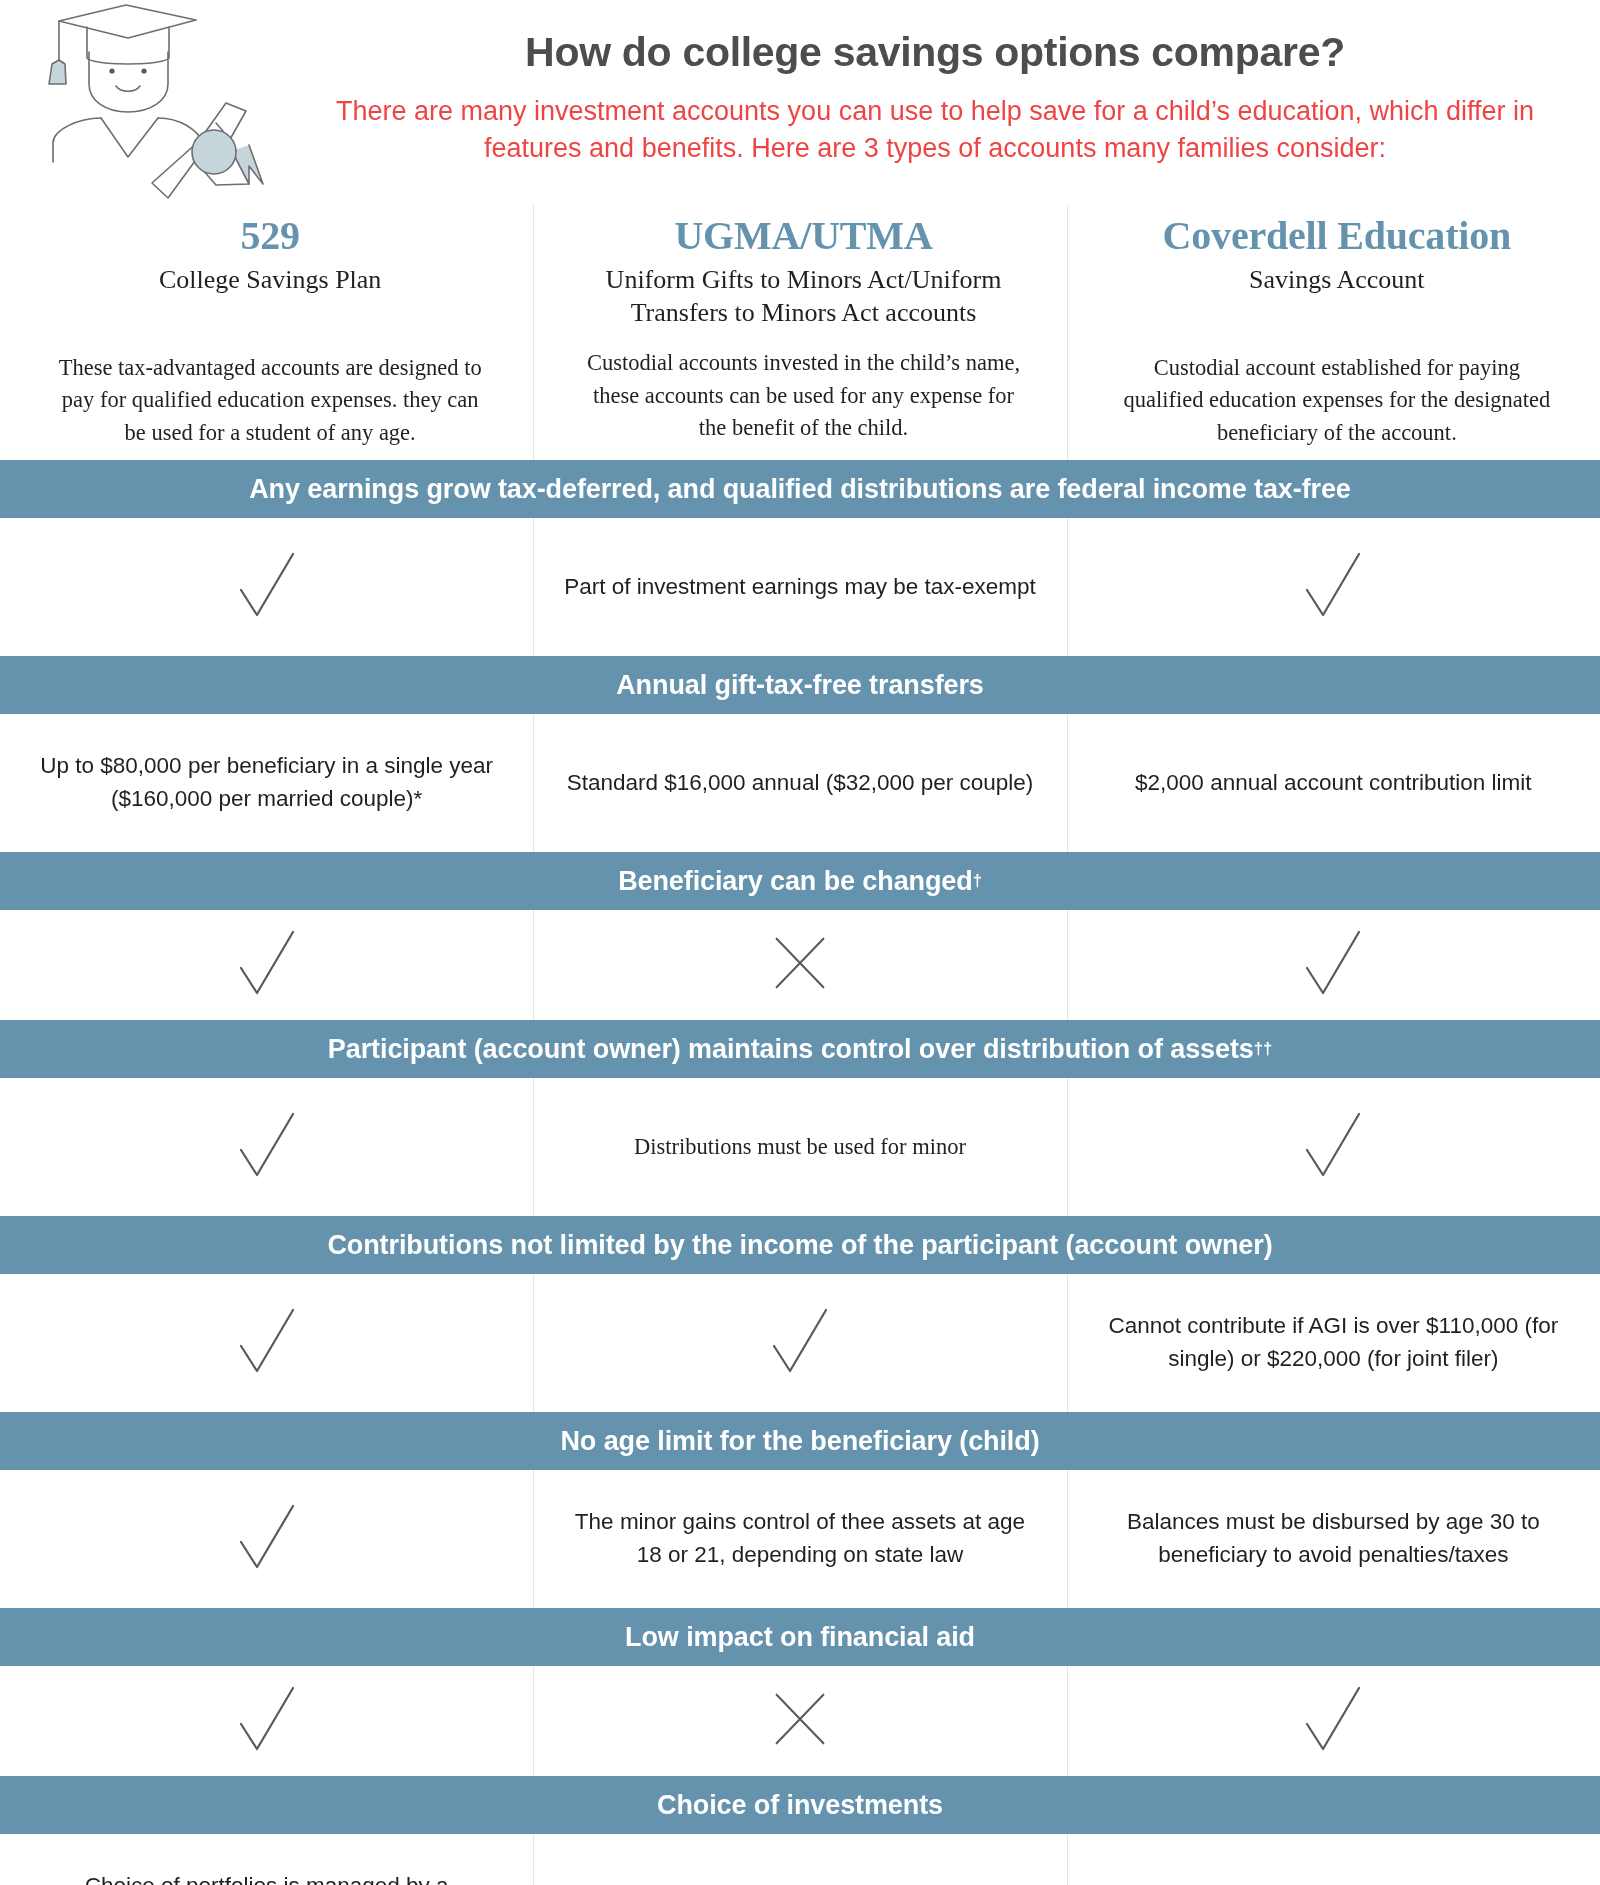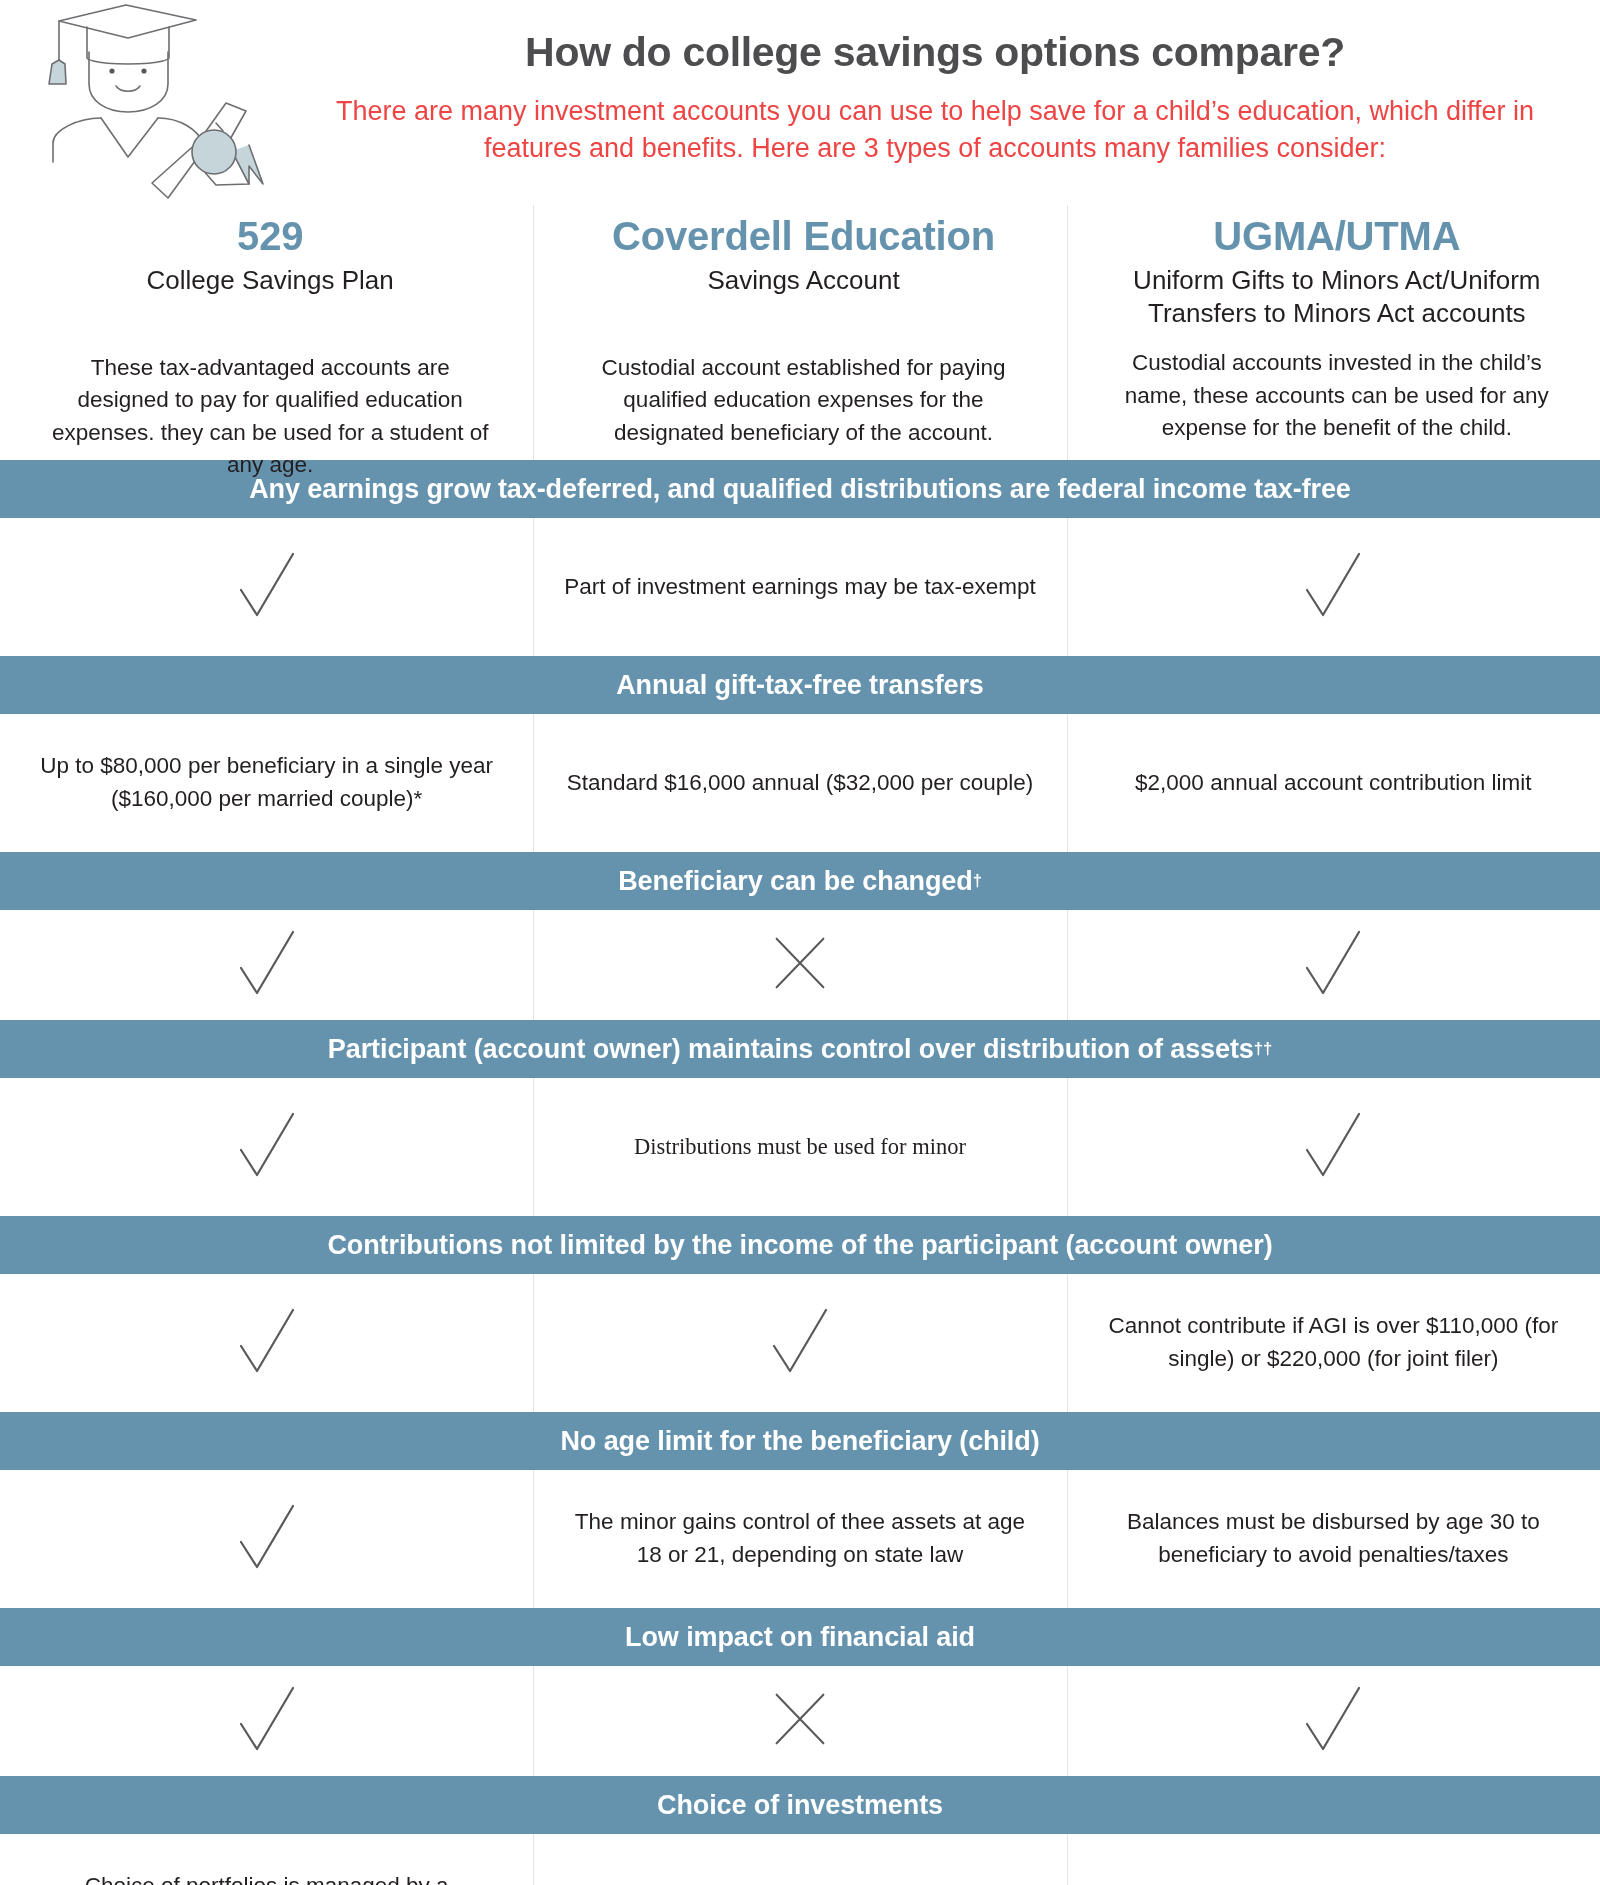--- a/index.html
+++ b/index.html
@@ -67,20 +67,21 @@
     content: "";
     position: absolute;
     left: 0; top: 0; bottom: 0;
     width: 1px;
     background: #e2e4e5;
   }
   .col-head {
     padding: 10px 28px 0 35px;
     text-align: center;
     height: 255px;
+    font-family: Liberation Serif, serif;
   }
   .col-title {
     color: #6593ae;
     font-weight: bold;
     font-size: 40px;
     line-height: 1.05;
     margin: 0 0 7px 0;
     letter-spacing: -0.2px;
   }
   .col-subtitle {
@@ -214,38 +215,38 @@
       <div class="col-title">529</div>
       <div class="col-subtitle">College Savings Plan</div>
       <div class="col-desc-wrap" style="margin-top:55px;">
         <p class="col-desc">These tax-advantaged accounts are designed to pay for qualified education expenses. they can be used for a student of any age.</p>
       </div>
     </div>
   </div>
 
   <div class="col">
     <div class="col-head">
+      <div class="col-title">UGMA/UTMA</div>
+      <div class="col-subtitle">Uniform Gifts to Minors Act/Uniform Transfers to Minors Act accounts</div>
+      <div class="col-desc-wrap" style="margin-top:18px;">
+        <p class="col-desc">Custodial accounts invested in the child’s name, these accounts can be used for any expense for the benefit of the child.</p>
+      </div>
+    </div>
+  </div>
+
+  <div class="col">
+    <div class="col-head">
       <div class="col-title">Coverdell Education</div>
       <div class="col-subtitle">Savings Account</div>
       <div class="col-desc-wrap" style="margin-top:55px;">
         <p class="col-desc">Custodial account established for paying qualified education expenses for the designated beneficiary of the account.</p>
       </div>
     </div>
   </div>
 
-  <div class="col">
-    <div class="col-head">
-      <div class="col-title">UGMA/UTMA</div>
-      <div class="col-subtitle">Uniform Gifts to Minors Act/Uniform Transfers to Minors Act accounts</div>
-      <div class="col-desc-wrap" style="margin-top:18px;">
-        <p class="col-desc">Custodial accounts invested in the child’s name, these accounts can be used for any expense for the benefit of the child.</p>
-      </div>
-    </div>
-  </div>
-
 </div>
 
 <div id="sections-root">
     <div class="bar">
       <span>Any earnings grow tax-deferred, and qualified distributions are federal income tax-free</span>
     </div>
     <div class="data-row">
       <div class="cell row-tall">
         <span class="mark"><svg viewBox="0 0 62 72" width="62" height="72" xmlns="http://www.w3.org/2000/svg">
             <path d="M5 41 L21 66 L57 5" fill="none" stroke="#58595b" stroke-width="2.2" stroke-linecap="round" stroke-linejoin="round"></path>

